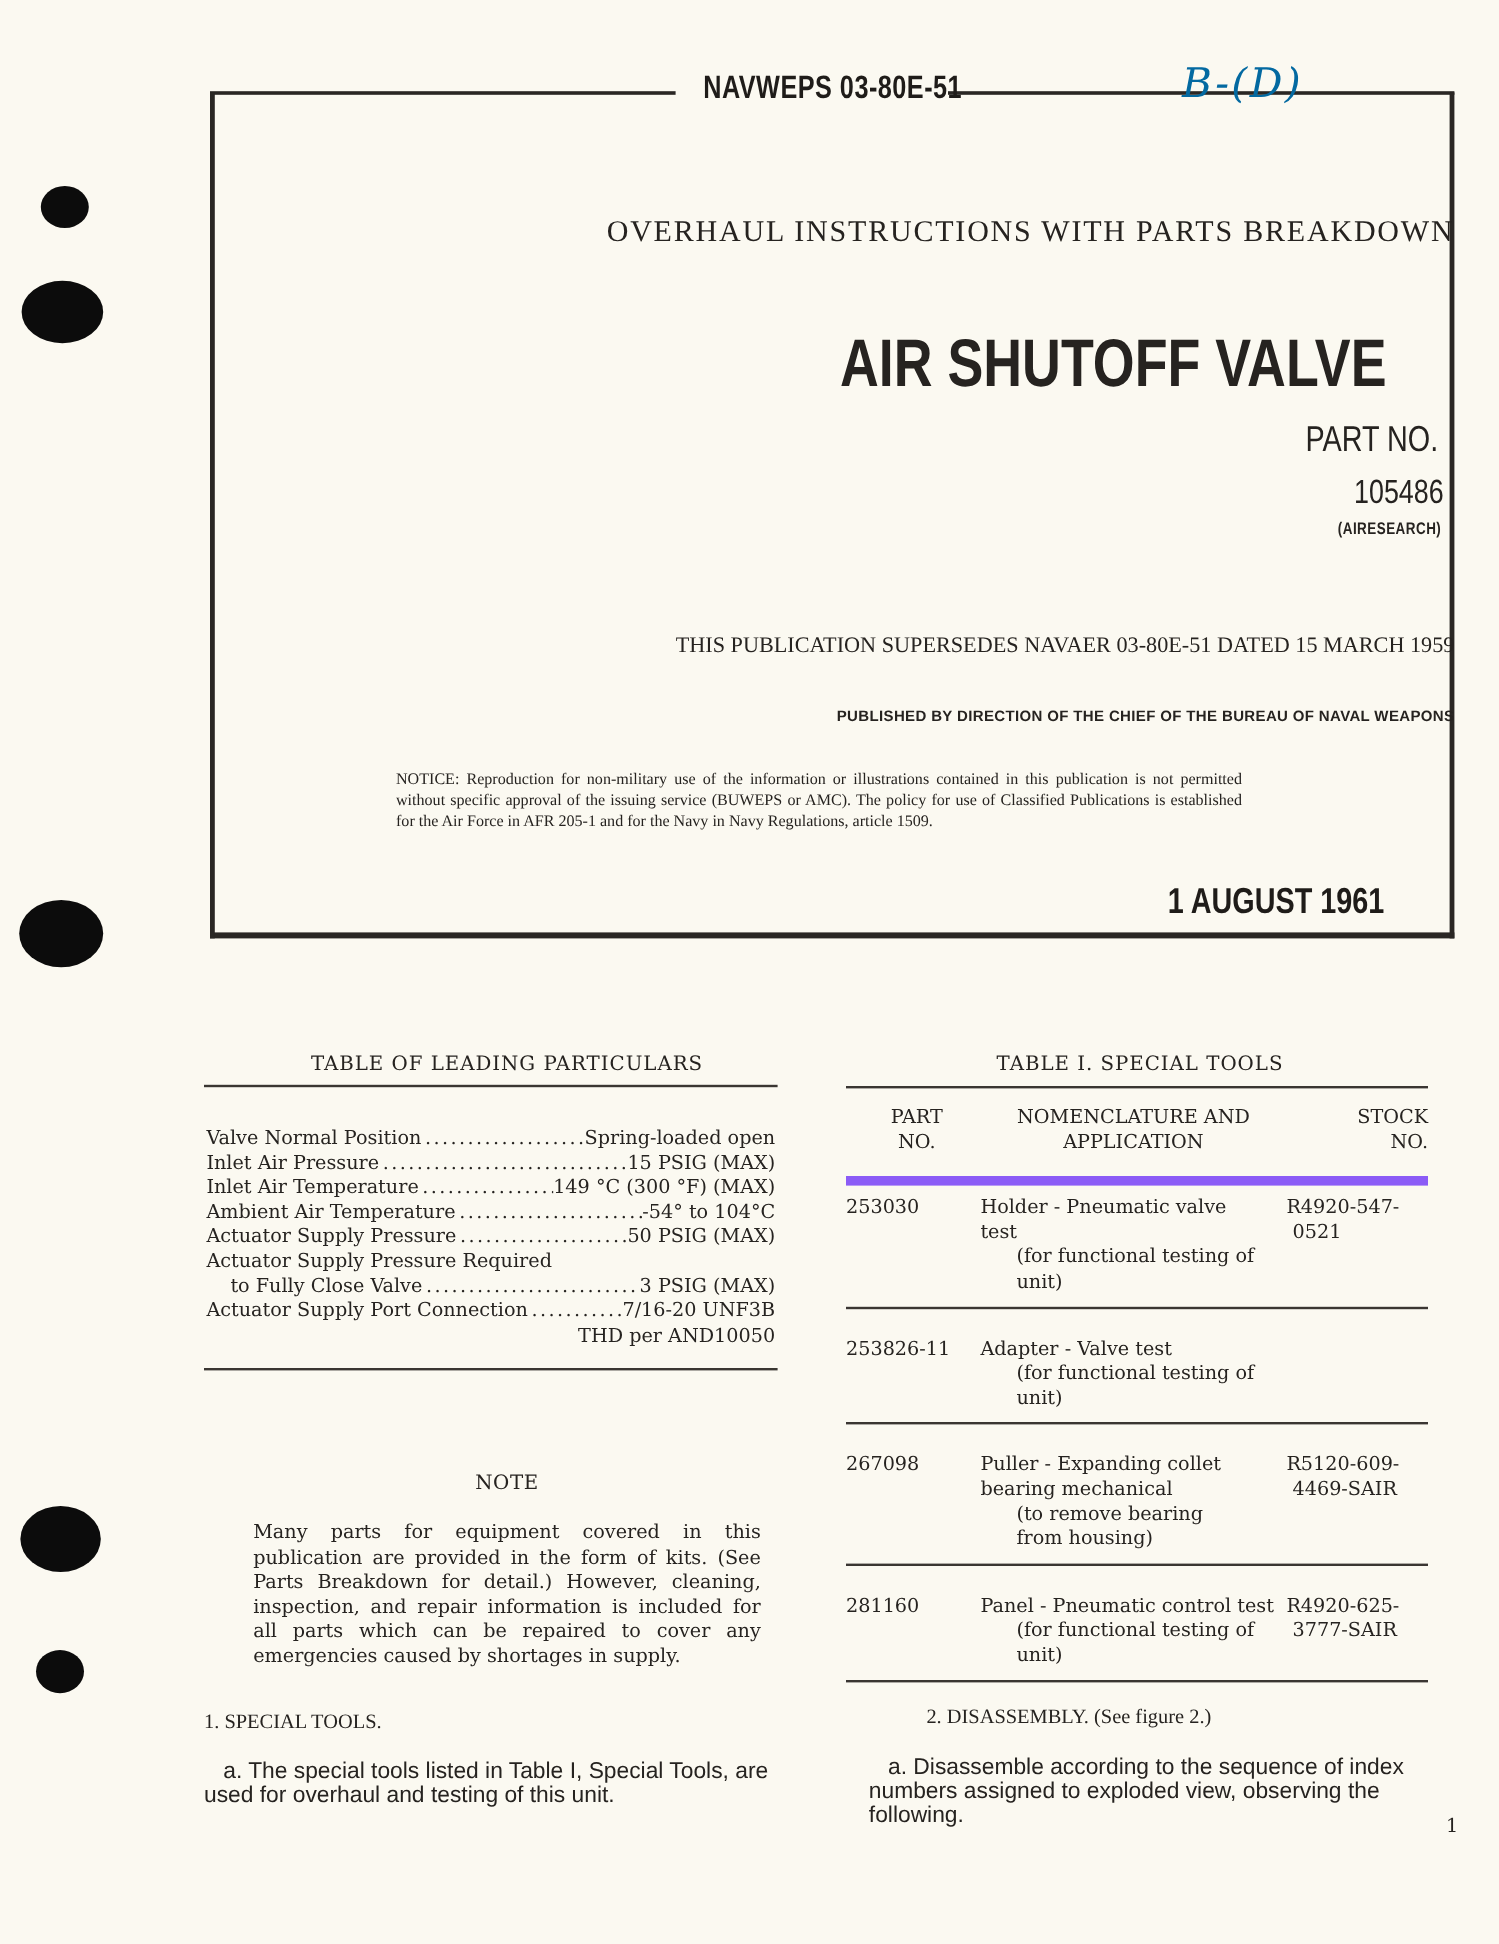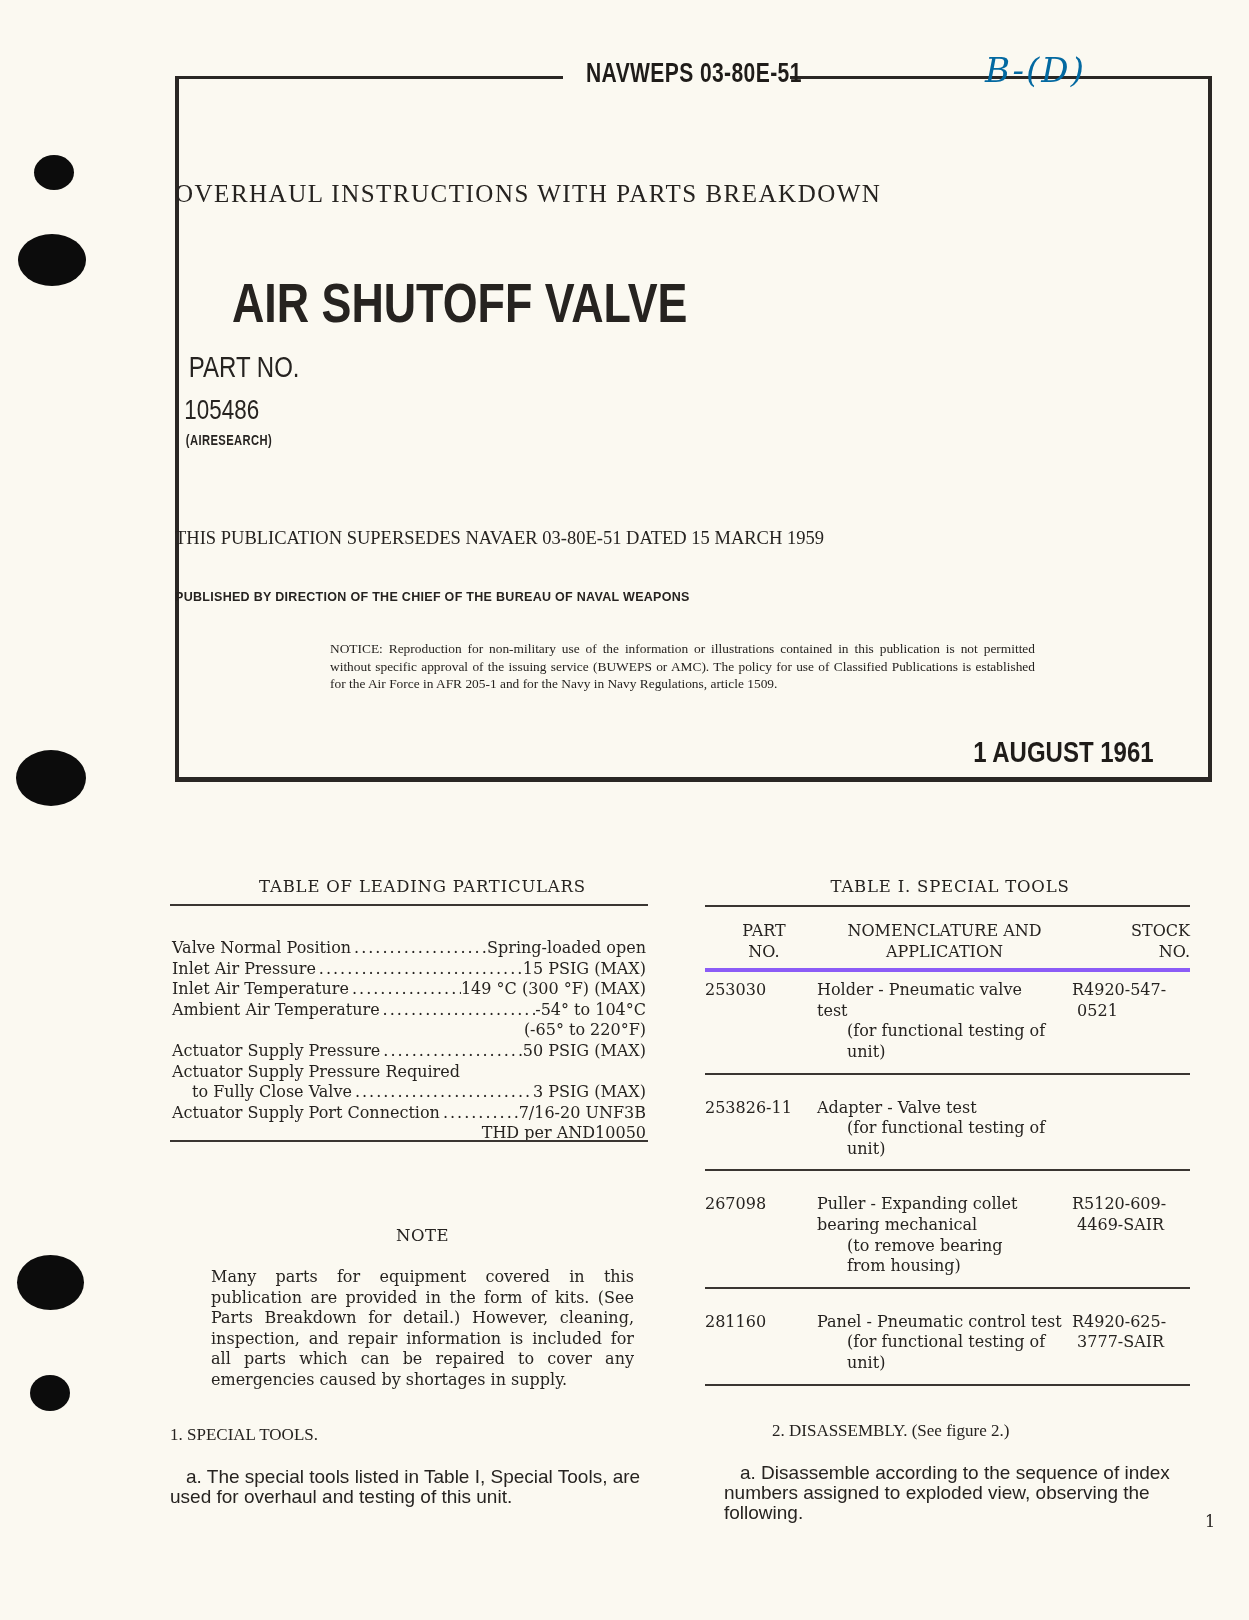--- a/index.html
+++ b/index.html
@@ -18,21 +18,21 @@
   }
   .handwriting {
     position: absolute; top: 50px; left: 985px; font-family: "DejaVu Serif", serif;
     font-style: italic; font-size: 34px; color: #0369a1; letter-spacing: 2px;
   }
   .frame {
     position: absolute; left: 175px; top: 77px; width: 1037px; height: 705px;
     border-left: 4px solid #2a2724; border-right: 4px solid #2a2724; border-bottom: 5px solid #2a2724;
     box-sizing: border-box;
   }
-  .center { position: absolute; left: 175px; width: 1037px; text-align: left; }
+  .center { position: absolute; left: 175px; width: 1037px; text-align: right; }
   .subtitle { top: 180px; font-family: "Liberation Serif", serif; font-size: 25px; letter-spacing: 1.5px; }
   .title {
     top: 270px; font-family: "Liberation Sans", sans-serif; font-weight: bold; font-size: 56px;
   }
   .title span, .partlabel span, .partno span, .mfr span, .datebig span { display: inline-block; transform: scaleX(0.8); }
   .partlabel { top: 350px; font-family: "Liberation Sans", sans-serif; font-size: 30px; }
   .partno { top: 394px; font-family: "Liberation Sans", sans-serif; font-size: 28px; }
   .mfr { top: 432px; font-family: "Liberation Sans", sans-serif; font-weight: bold; font-size: 14px; letter-spacing: 0.5px; }
   .supersedes { top: 528px; font-family: "Liberation Serif", serif; font-size: 18.5px; }
   .published { top: 590px; font-family: "Liberation Sans", sans-serif; font-weight: bold; font-size: 12.5px; letter-spacing: 0.3px; }
@@ -56,21 +56,21 @@
   .lp-row .v { flex: 0 0 auto; }
   .lp-cont { text-align: right; }
   .lp-indent { padding-left: 20px; }
 
   .note-title { position: absolute; left: 175px; top: 1226px; width: 495px; text-align: center; font-size: 16.5px; letter-spacing: 0.5px; }
   .note-body { position: absolute; left: 211px; top: 1267px; width: 423px; font-size: 16px; line-height: 20.6px; text-align: justify; }
 
   .st-title { position: absolute; left: 710px; top: 877px; width: 480px; text-align: center; font-size: 16.5px; letter-spacing: 0.8px; }
   .st-table { position: absolute; left: 720px; top: 921px; width: 470px; font-size: 16px; line-height: 20.6px; }
   .st-head, .st-row { display: flex; }
-  .st-head { text-align: center; padding-bottom: 6px; border-bottom: 4px solid #8b5cf6; }
+  .st-head { text-align: center; padding-bottom: 18px; border-bottom: 8px solid #8b5cf6; }
   .c1 { width: 108px; }
   .c2 { width: 252px; }
   .c3 { width: 110px; }
   .st-head .c1 { text-align: left; padding-left: 6px; box-sizing: border-box; }
   .st-head .c2 { text-align: center; }
   .st-head .c3 { text-align: right; }
   .st-row { padding: 23px 0 10px 0; border-bottom: 2px solid #3a3632; }
   .st-row .c2 .sub { padding-left: 30px; }
   .st-row .c3 { text-align: left; white-space: pre; }
 
@@ -120,21 +120,20 @@
   <div class="lp-row">
     <span class="k">Inlet Air Temperature</span>
       <span class="dots"></span>
       <span class="v">149 °C (300 °F) (MAX)</span>
   </div>
   <div class="lp-row">
     <span class="k">Ambient Air Temperature</span>
       <span class="dots"></span>
       <span class="v">-54° to 104°C</span>
   </div>
-  <div class="lp-cont">(-65° to 220°F)</div>
   <div class="lp-row">
     <span class="k">Actuator Supply Pressure</span>
       <span class="dots"></span>
       <span class="v">50 PSIG (MAX)</span>
   </div>
   <div>Actuator Supply Pressure Required</div>
   <div class="lp-row lp-indent">
     <span class="k">to Fully Close Valve</span>
       <span class="dots"></span>
       <span class="v">3 PSIG (MAX)</span>

